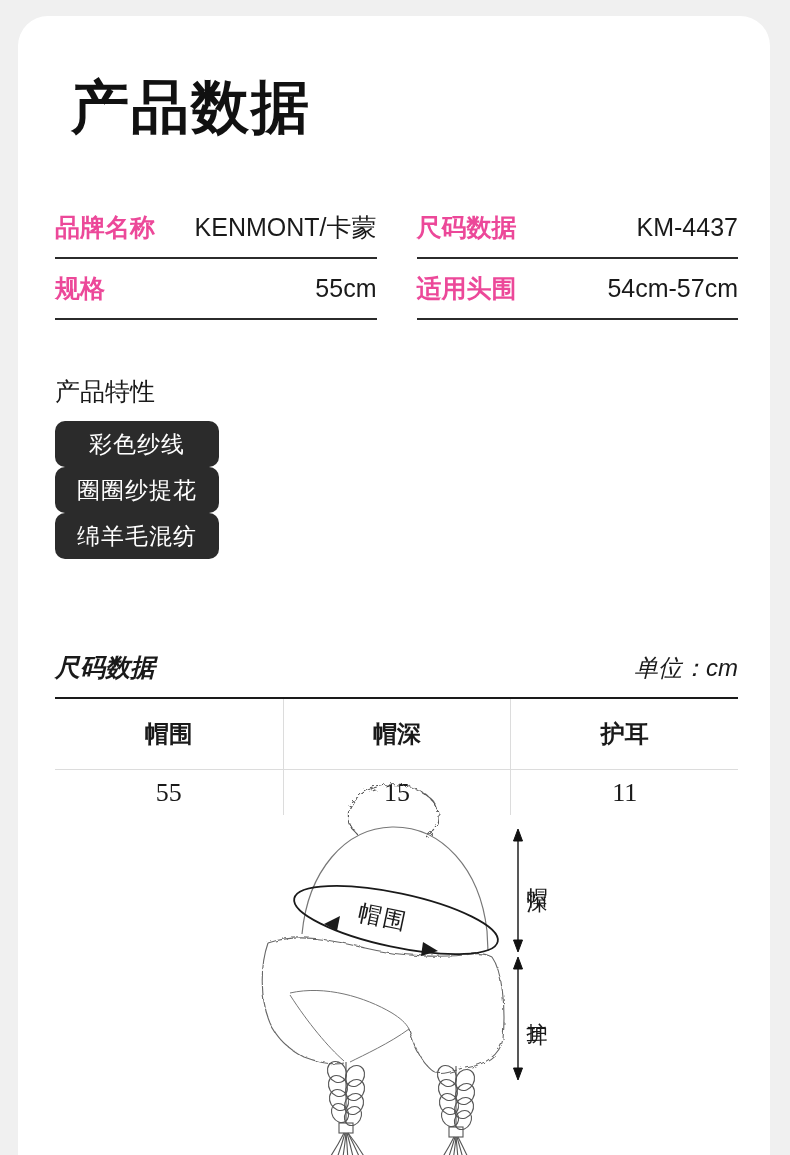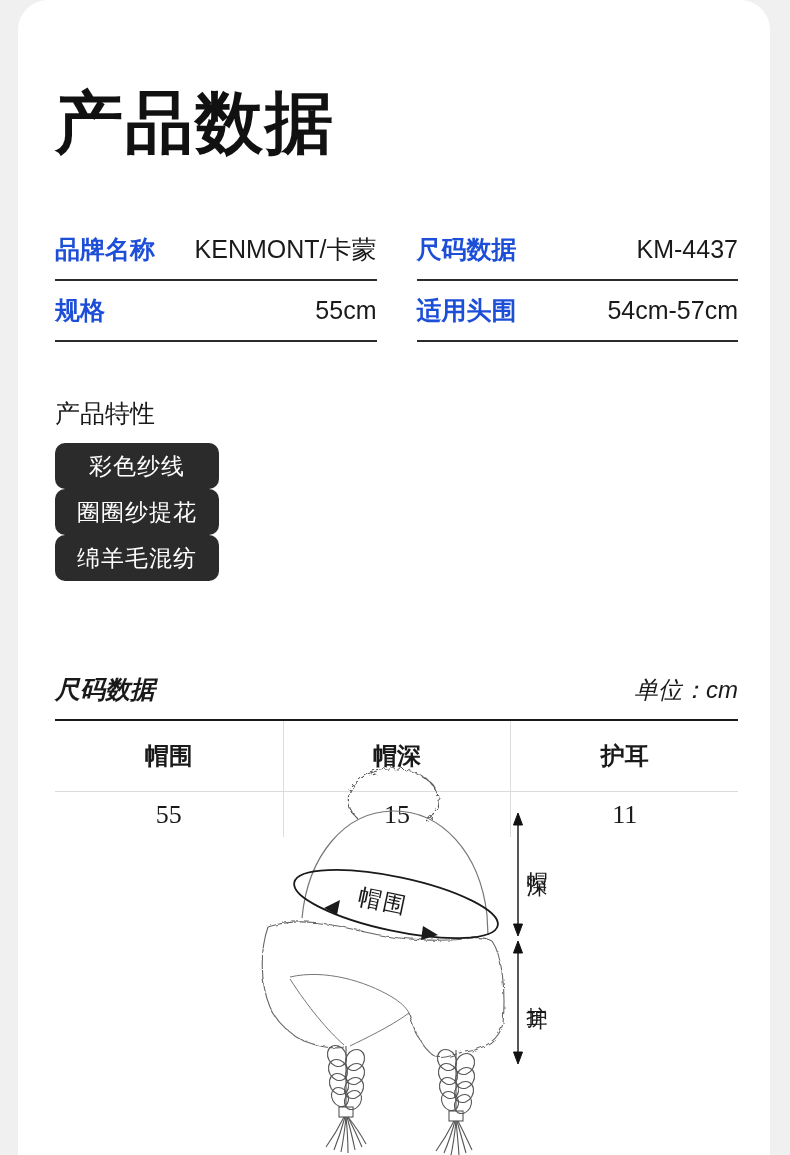--- a/index.html
+++ b/index.html
@@ -14,38 +14,38 @@
   .card{
     position:relative;
     margin:0 20px 0 18px;
     width:752px;height:1155px;
     background:#ffffff;
     border-radius:30px 30px 0 0;
     box-sizing:border-box;
     padding:0 32px 0 37px;
   }
   .page-title{
-    margin:0;padding-top:82px;
-    font-size:68px;line-height:1.2;
+    margin:16px;padding-top:56px;
+    font-size:58px;line-height:1.2;
     font-weight:800;letter-spacing:2px;
     color:#111;
   }
   
   .spec-grid{
     margin-top:56px;
     display:grid;
     grid-template-columns:1fr 1fr;
     column-gap:40px;
   }
   .spec-cell{
     height:59px;
     display:flex;align-items:center;justify-content:space-between;
     border-bottom:2px solid #2b2b2b;
   }
-  .spec-label{font-size:25px;font-weight:700;color:#1d4ed8;}
+  .spec-label{font-size:25px;font-weight:700;color:#ec4899;}
   .spec-value{font-size:25px;font-weight:400;color:#1a1a1a;}
   
   .features-heading{
     margin-top:57px;
     font-size:25px;font-weight:400;line-height:1.15;color:#1a1a1a;
   }
   .badge-row{
     margin-top:16px;
     display:flex;justify-content:space-between;flex-direction:column;
   }

